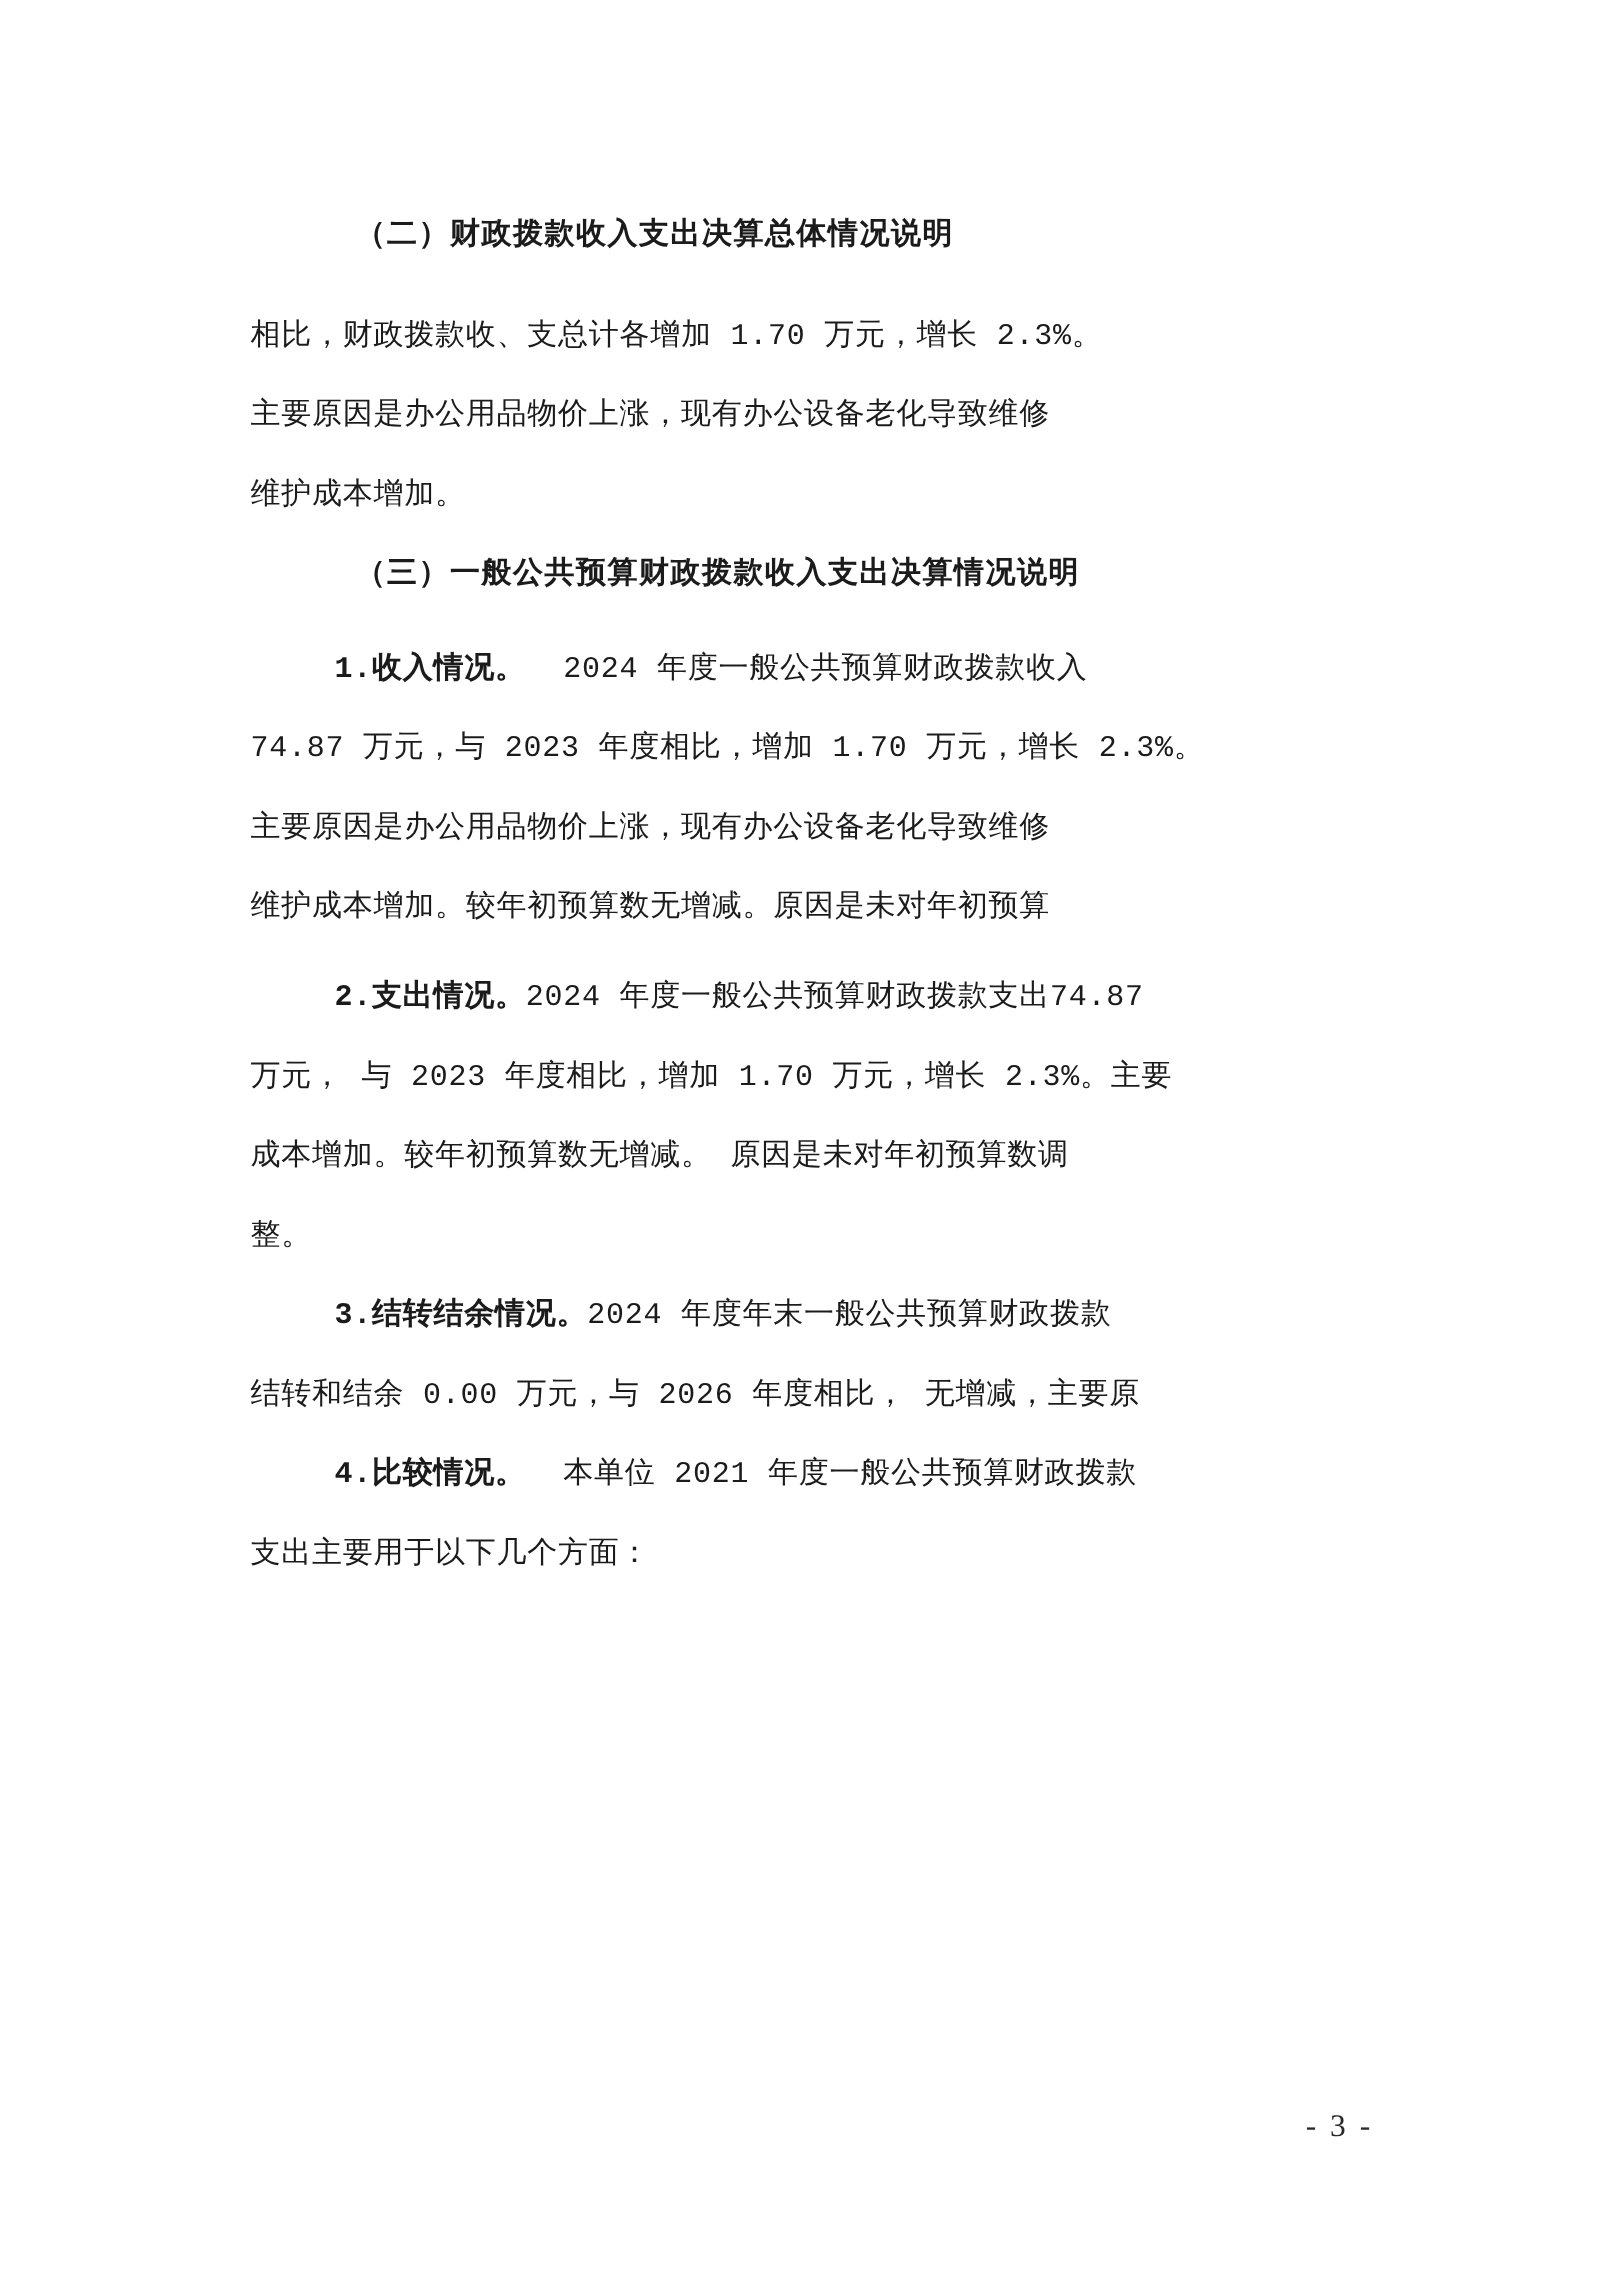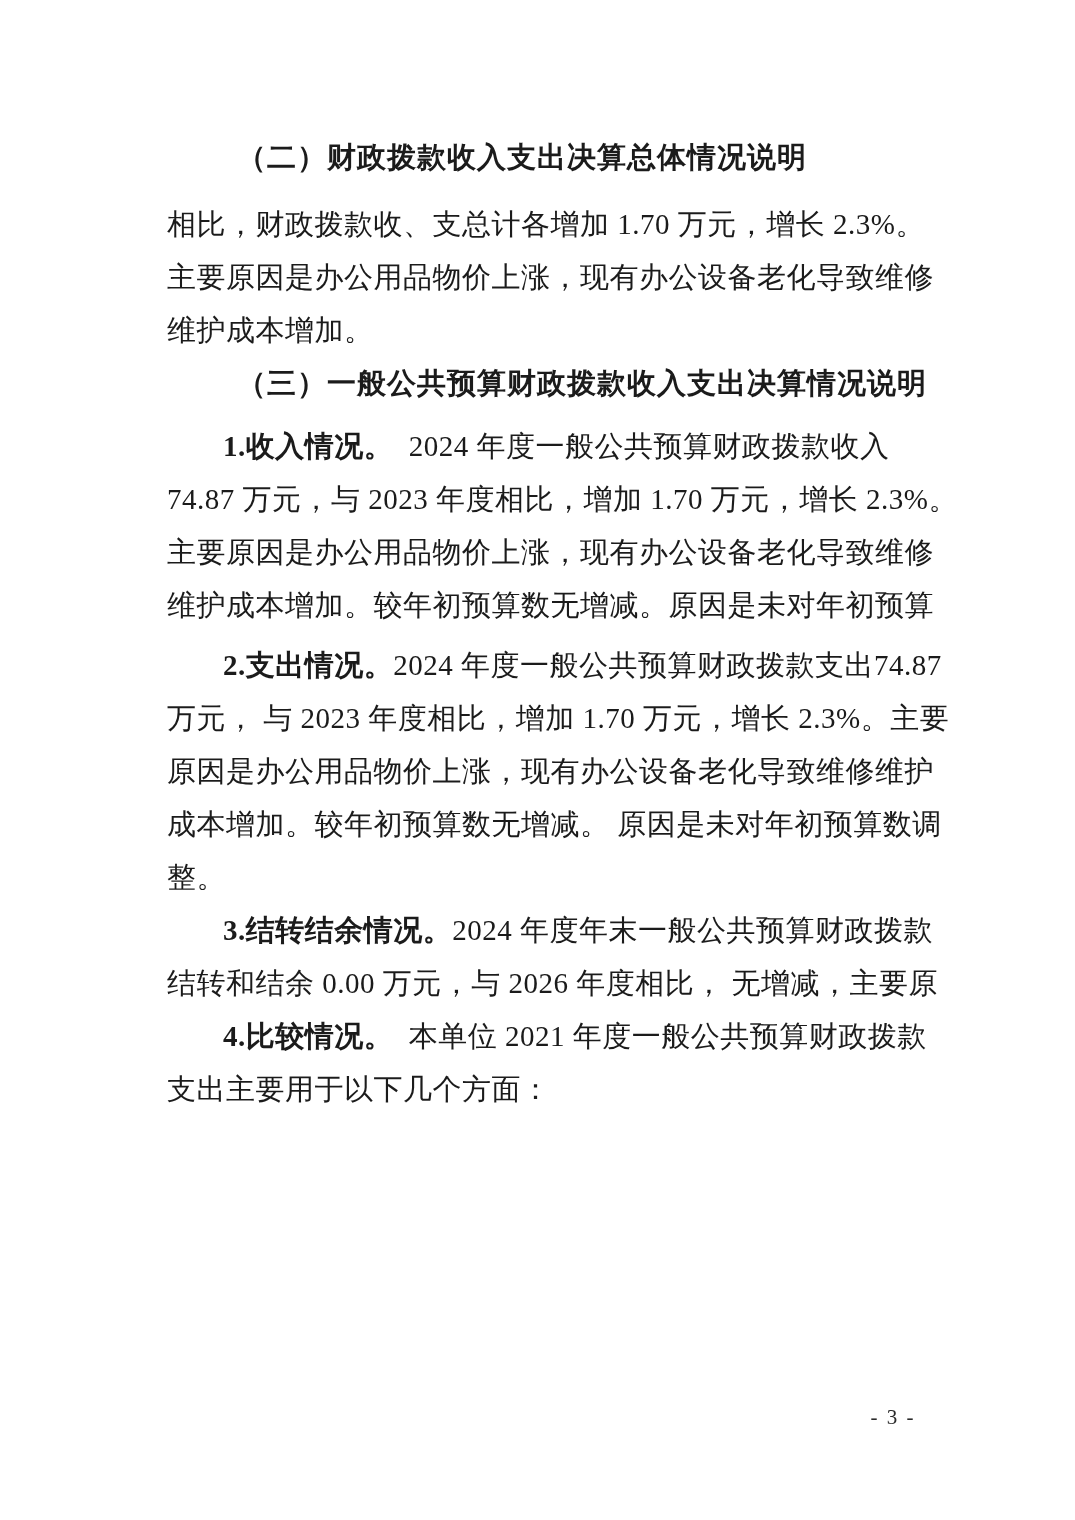--- a/index.html
+++ b/index.html
@@ -14,37 +14,38 @@
     background: #ffffff;
     overflow: hidden;
     font-family: "Liberation Serif", "DejaVu Serif", serif;
     color: #1b1b1b;
   }
   .content {
     position: absolute;
     left: 167px;
     top: 131px;
     width: 742px;
-    font-size: 29px;
+    font-size: 20px;
+    font-family: Liberation Mono, monospace;
   }
   .line {
     height: 53px;
     line-height: 53px;
     white-space: pre;       
     letter-spacing: 0.5px;
   }
   .heading {
     font-weight: bold;
     text-indent: 70px;
     letter-spacing: 1px;
   }
   .heading.gap-lg { margin-bottom: 14px; }
   .heading.gap-md { margin-bottom: 10px; }
   .first-line { text-indent: 56px; }
-  .gap-before { margin-top: 7px; text-align: center; }
+  .gap-before { margin-top: 7px; }
   .run-bold { font-weight: bold; }
   .footer-pagenum {
     position: absolute;
     left: 848px;
     top: 1402px;
     width: 90px;
     height: 30px;
     line-height: 30px;
     text-align: center;
     font-size: 21px;
@@ -66,21 +67,20 @@
 
     <div class="line heading gap-md">（三）一般公共预算财政拨款收入支出决算情况说明</div>
 
     <div class="line first-line"><span class="run-bold">1.收入情况。</span><span>  2024 年度一般公共预算财政拨款收入</span></div>
     <div class="line">74.87 万元，与 2023 年度相比，增加 1.70 万元，增长 2.3%。</div>
     <div class="line">主要原因是办公用品物价上涨，现有办公设备老化导致维修</div>
     <div class="line">维护成本增加。较年初预算数无增减。原因是未对年初预算</div>
 
     <div class="line first-line gap-before"><span class="run-bold">2.支出情况。</span><span>2024 年度一般公共预算财政拨款支出74.87</span></div>
     <div class="line">万元， 与 2023 年度相比，增加 1.70 万元，增长 2.3%。主要</div>
-    <div class="line">原因是办公用品物价上涨，现有办公设备老化导致维修维护</div>
     <div class="line">成本增加。较年初预算数无增减。 原因是未对年初预算数调</div>
     <div class="line">整。</div>
 
     <div class="line first-line"><span class="run-bold">3.结转结余情况。</span><span>2024 年度年末一般公共预算财政拨款</span></div>
     <div class="line">结转和结余 0.00 万元，与 2026 年度相比， 无增减，主要原</div>
 
     <div class="line first-line"><span class="run-bold">4.比较情况。</span><span>  本单位 2021 年度一般公共预算财政拨款</span></div>
     <div class="line">支出主要用于以下几个方面：</div>
 
   </div>

